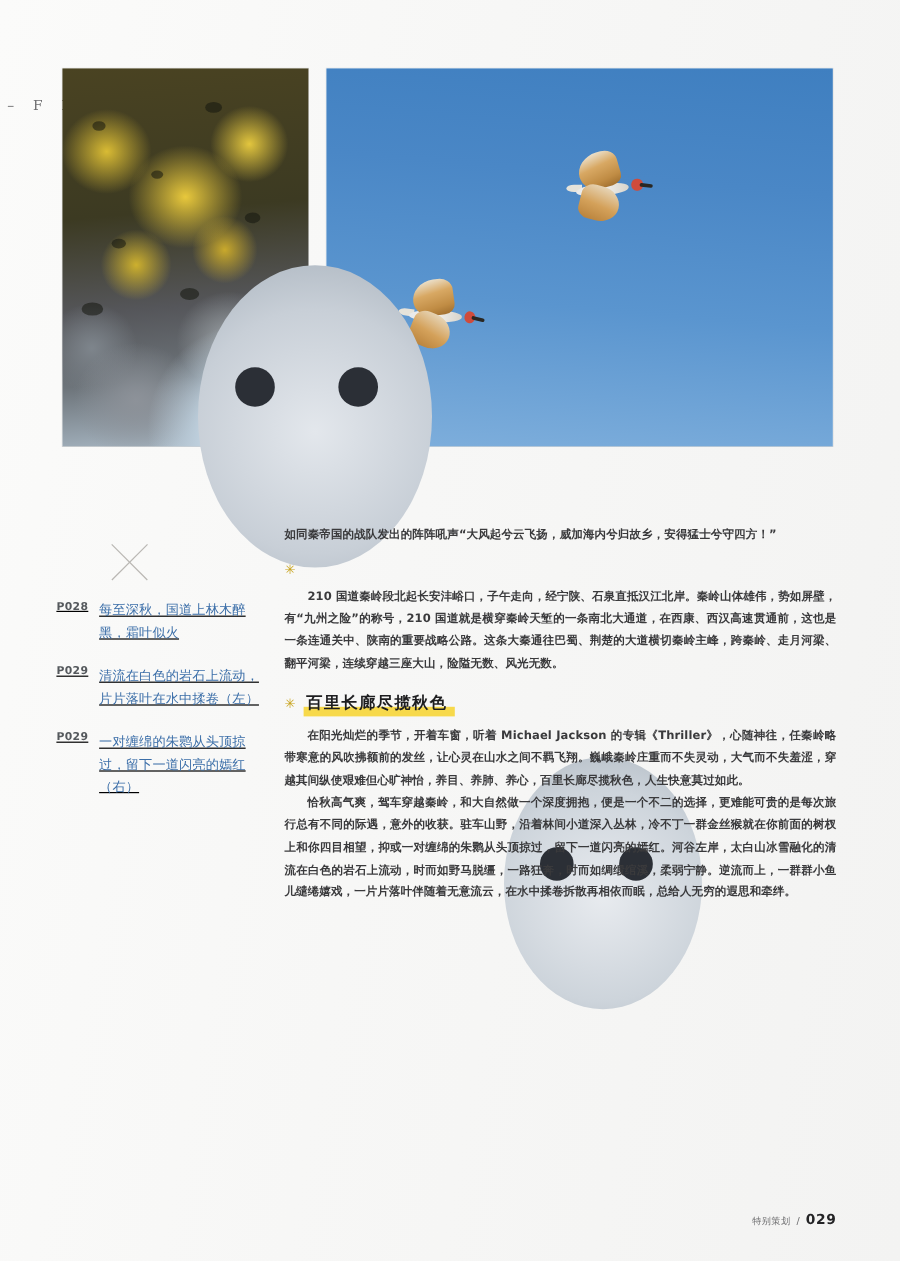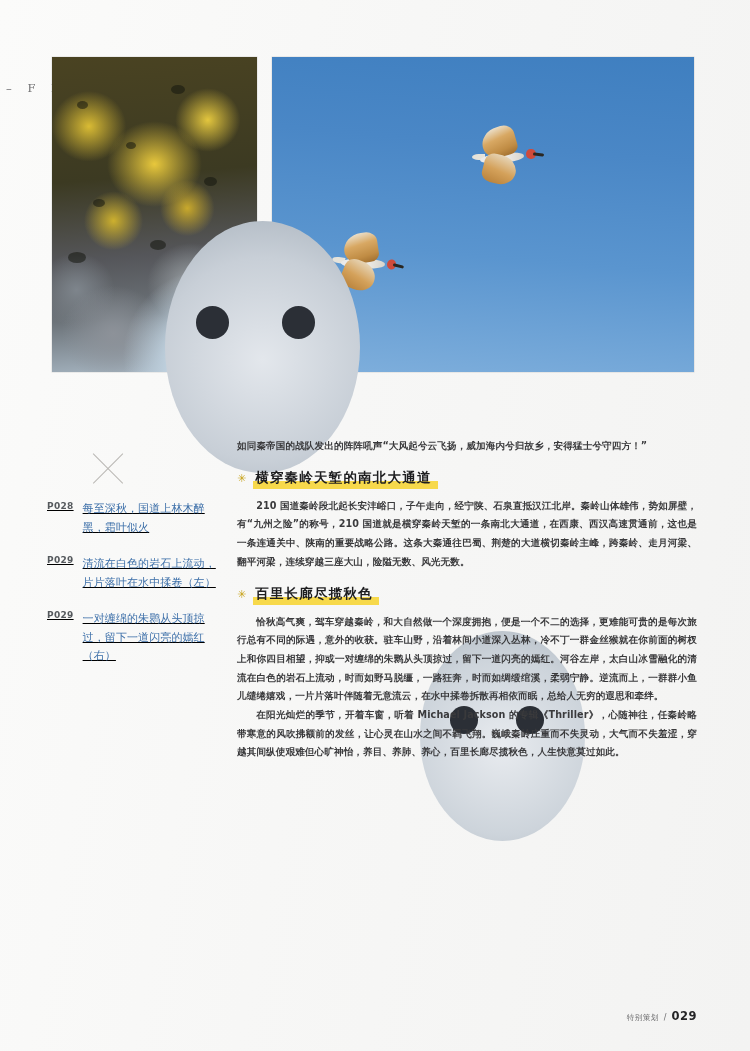--- a/index.html
+++ b/index.html
@@ -369,30 +369,29 @@
       <div class="caption-text">一对缠绵的朱鹮从头顶掠过，留下一道闪亮的嫣红（右）</div>
     </div>
   </div>
 
   <div class="col">
 
     <div class="para">如同秦帝国的战队发出的阵阵吼声“大风起兮云飞扬，威加海内兮归故乡，安得猛士兮守四方！”</div>
 
     <div class="section-head">
       <span class="star">✳</span>
-      <span class="head-text">横穿秦岭天堑的南北大通道</span>
     </div>
     <div class="para indent">210 国道秦岭段北起长安沣峪口，子午走向，经宁陕、石泉直抵汉江北岸。秦岭山体雄伟，势如屏壁，有“九州之险”的称号，210 国道就是横穿秦岭天堑的一条南北大通道，在西康、西汉高速贯通前，这也是一条连通关中、陕南的重要战略公路。这条大秦通往巴蜀、荆楚的大道横切秦岭主峰，跨秦岭、走月河梁、翻平河梁，连续穿越三座大山，险隘无数、风光无数。</div>
 
     <div class="section-head">
       <span class="star">✳</span>
       <span class="head-text">百里长廊尽揽秋色</span>
     </div>
+    <div class="para indent">在阳光灿烂的季节，开着车窗，听着 Michael Jackson 的专辑《Thriller》，心随神往，任秦岭略带寒意的风吹拂额前的发丝，让心灵在山水之间不羁飞翔。巍峨秦岭庄重而不失灵动，大气而不失羞涩，穿越其间纵使艰难但心旷神怡，养目、养肺、养心，百里长廊尽揽秋色，人生快意莫过如此。</div>
     <div class="para indent">恰秋高气爽，驾车穿越秦岭，和大自然做一个深度拥抱，便是一个不二的选择，更难能可贵的是每次旅行总有不同的际遇，意外的收获。驻车山野，沿着林间小道深入丛林，冷不丁一群金丝猴就在你前面的树杈上和你四目相望，抑或一对缠绵的朱鹮从头顶掠过，留下一道闪亮的嫣红。河谷左岸，太白山冰雪融化的清流在白色的岩石上流动，时而如野马脱缰，一路狂奔，时而如绸缎绾溪，柔弱宁静。逆流而上，一群群小鱼儿缱绻嬉戏，一片片落叶伴随着无意流云，在水中揉卷拆散再相依而眠，总给人无穷的遐思和牵绊。</div>
-    <div class="para indent">在阳光灿烂的季节，开着车窗，听着 Michael Jackson 的专辑《Thriller》，心随神往，任秦岭略带寒意的风吹拂额前的发丝，让心灵在山水之间不羁飞翔。巍峨秦岭庄重而不失灵动，大气而不失羞涩，穿越其间纵使艰难但心旷神怡，养目、养肺、养心，百里长廊尽揽秋色，人生快意莫过如此。</div>
 
   </div>
 
   <div class="footer">
     <span class="footer-label">特别策划</span>
     <span class="footer-slash">/</span>
     <span class="footer-page">029</span>
   </div>
 
 </div>

